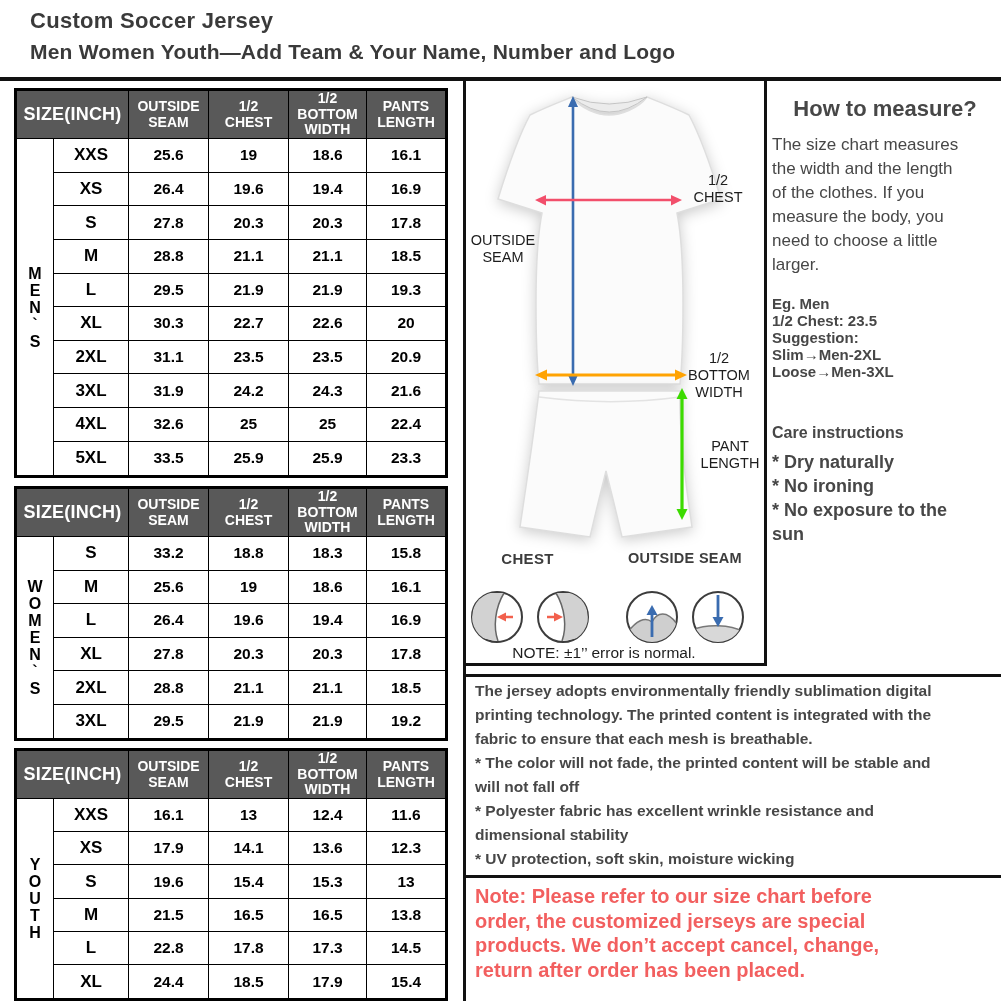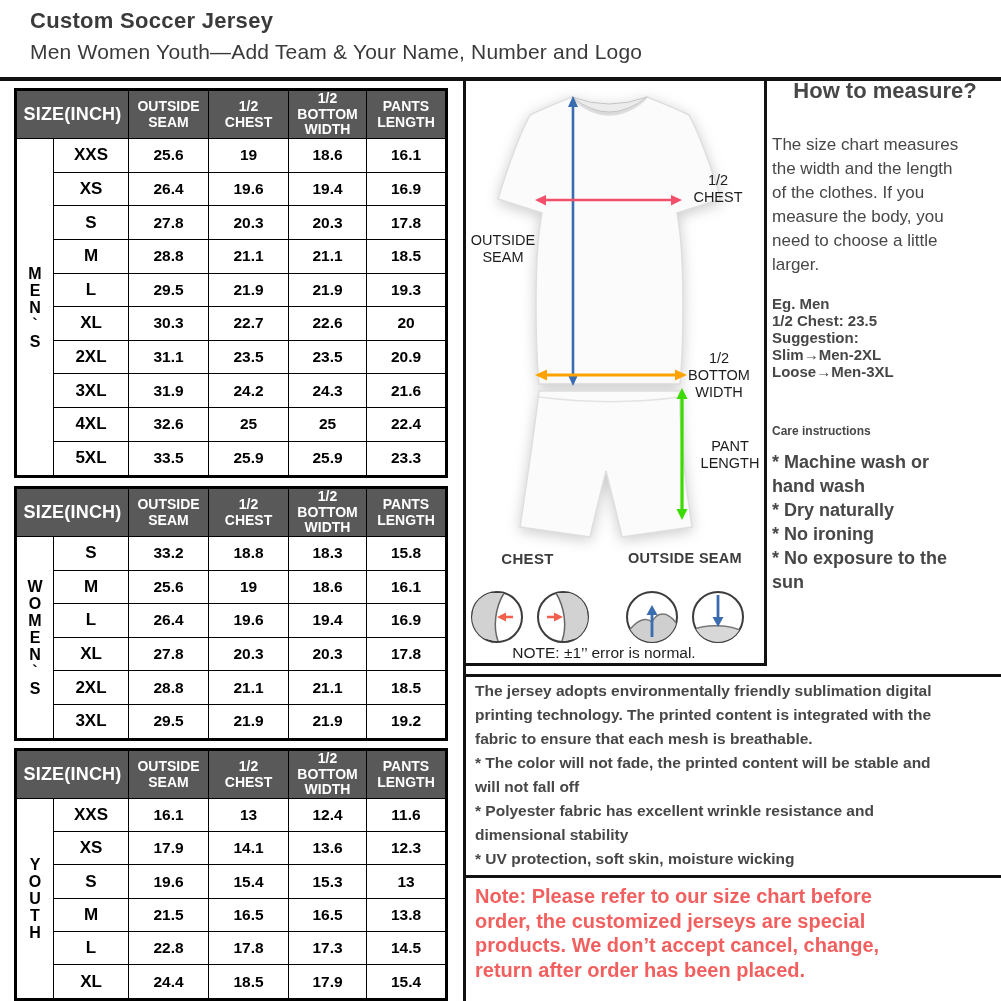--- a/index.html
+++ b/index.html
@@ -4,44 +4,44 @@
 <style>
   html,body{margin:0;padding:0;}
   body{
     width:1001px;height:1001px;position:relative;background:#fff;overflow:hidden;
     font-family:"Liberation Sans","DejaVu Sans",sans-serif;color:#222;
   }
   .abs{position:absolute;}
   .pre{white-space:pre-line;}
   
   #title1{left:30px;top:8px;font-size:22px;font-weight:bold;color:#3a3a3a;letter-spacing:.3px;}
-  #title2{left:30px;top:40px;font-size:21px;font-weight:normal;color:#3a3a3a;letter-spacing:.2px;}
+  #title2{left:30px;top:40px;font-size:21px;font-weight:bold;color:#3a3a3a;letter-spacing:.2px;}
   .line{background:#121212;position:absolute;}
   
   table.size-table{position:absolute;left:14px;width:431px;border-collapse:collapse;table-layout:fixed;background:#fff;border:3px solid #000;}
   table.size-table th,table.size-table td{border:1.5px solid #000;text-align:center;vertical-align:middle;padding:0;overflow:hidden;}
   table.size-table thead th{background:#595959;color:#fff;font-weight:bold;font-size:14px;line-height:1.12;white-space:pre-line;}
   table.size-table thead th.size-th{font-size:18px;letter-spacing:.2px;}
   table.size-table thead tr{height:48px;}
   table.size-table td{font-weight:bold;font-size:15.5px;color:#000;}
   table.size-table td.size-col{font-size:17px;}
   table.size-table td.group-cell{font-size:16px;line-height:17px;white-space:pre-line;font-weight:bold;}
   #table-men{top:88px;height:390px;}
   #table-women{top:486px;height:255px;}
   #table-youth{top:748px;height:253px;}
   
   .diag-label{font-size:14.5px;line-height:17px;font-weight:400;color:#1d1d1d;text-align:center;white-space:pre-line;}
   .diag-caption{font-weight:bold;color:#3c3c3c;text-align:center;letter-spacing:.3px;}
   #note-line{left:466px;top:644px;width:276px;text-align:center;font-size:15.5px;color:#1d1d1d;}
   
   .rc{color:#474747;}
-  #howto-heading{left:772px;top:78px;width:226px;text-align:center;font-size:22px;font-weight:bold;}
+  #howto-heading{left:772px;top:96px;width:226px;text-align:center;font-size:22px;font-weight:bold;}
   #howto-body{left:772px;top:133px;width:229px;font-size:17px;line-height:24px;font-weight:400;}
   #howto-example{left:772px;top:295px;width:229px;font-size:15px;line-height:17px;font-weight:700;}
-  #care-heading{left:772px;top:424px;width:229px;font-size:12px;font-weight:bold;}
+  #care-heading{left:772px;top:424px;width:229px;font-size:16px;font-weight:bold;}
   #care-list{left:772px;top:450px;width:226px;}
   #care-list .care-item{font-size:18px;line-height:24px;font-weight:700;white-space:pre-line;}
   
   #product-box{left:466px;top:679px;width:532px;padding-left:9px;}
   #product-box .pblock{font-size:15.5px;line-height:24px;font-weight:700;white-space:pre-line;color:#474747;}
   
   #warning-box{left:466px;top:884px;width:532px;padding-left:9px;font-size:20px;line-height:24.5px;font-weight:bold;white-space:pre-line;}
   svg .garment{filter:drop-shadow(0 3px 7px rgba(0,0,0,.20));}
 </style>
 </head>
@@ -416,22 +416,20 @@
 measure the body, you
 need to choose a little
 larger.</div>
 <div id="howto-example" class="abs rc pre">Eg. Men
 1/2 Chest: 23.5
 Suggestion:
 Slim→Men-2XL
 Loose→Men-3XL</div>
 <div id="care-heading" class="abs rc">Care instructions</div>
 <div id="care-list" class="abs rc">
-  <div class="care-item">* Machine wash or
-hand wash</div>
   <div class="care-item">* Dry naturally</div>
   <div class="care-item">* No ironing</div>
   <div class="care-item">* No exposure to the
 sun</div>
 </div>
 
 <div id="product-box" class="abs">
   <div class="pblock">The jersey adopts environmentally friendly sublimation digital
 printing technology. The printed content is integrated with the
 fabric to ensure that each mesh is breathable.</div>

